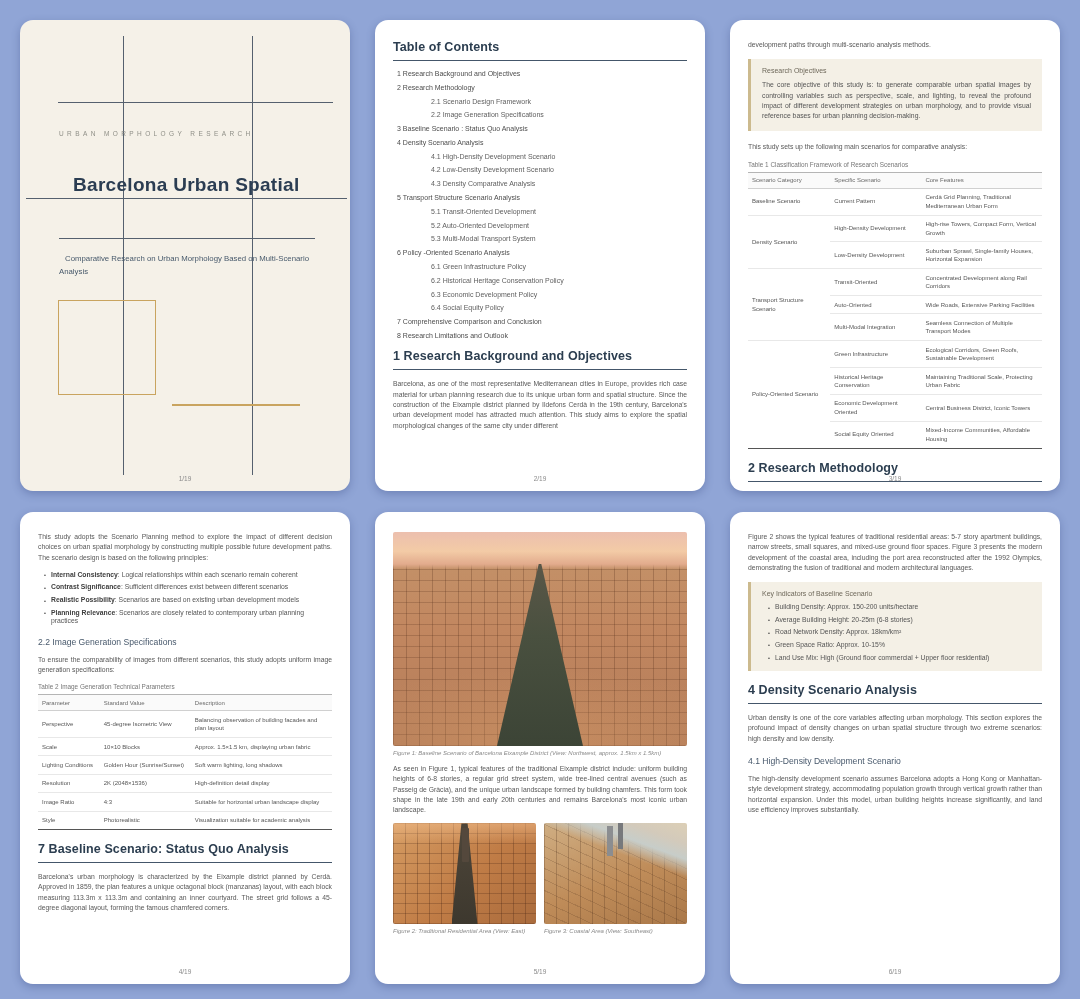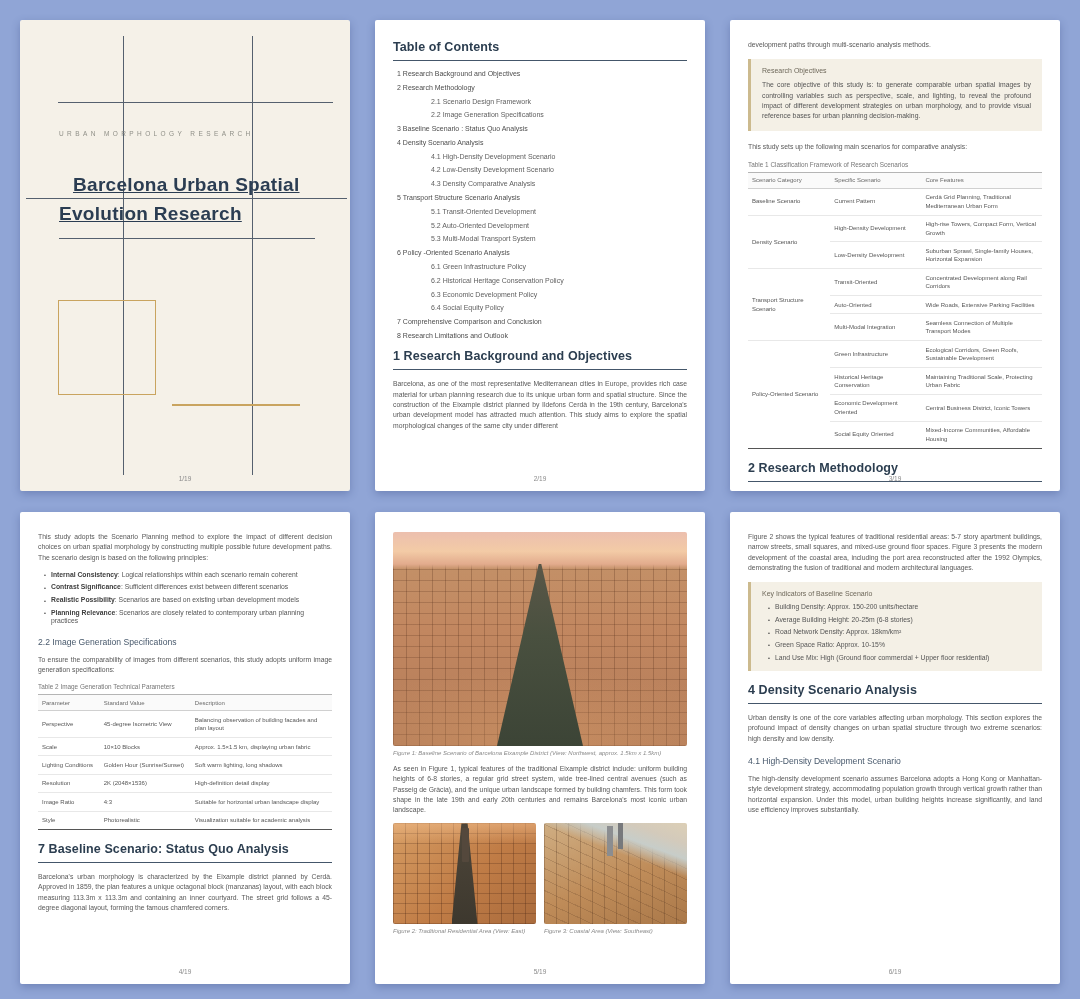--- a/index.html
+++ b/index.html
@@ -10,21 +10,21 @@
     overflow:hidden;
   }
   .canvas {
     display:grid;
     grid-template-columns:330px 330px 330px;
     grid-template-rows:471px 472px;
     column-gap:25px; row-gap:21px;
     padding:20px 20px 0 20px;
   }
   .page {
-    width:330px; background:#ffffff; border-radius:2px;
+    width:330px; background:#ffffff; border-radius:13px;
     position:relative; overflow:hidden;
     box-shadow:0 3px 9px rgba(45,65,120,0.33);
   }
   .inner { position:absolute; inset:0; padding:20px 18px 24px 18px; }
   .pfooter {
     position:absolute; bottom:9px; left:0; right:0;
     text-align:center; font-size:6.5px; color:#8a8a8a;
   }
   
   h1.doc {
@@ -117,42 +117,42 @@
   .cover { background:#f5f1e8; }
   .deco { position:absolute; background:#55606e; }
   .v1 { left:103px; top:16px; bottom:16px; width:1px; }
   .v2 { left:232px; top:16px; bottom:16px; width:1px; }
   .hl1 { top:82px; left:38px; right:17px; height:1px; }
   .hl2 { top:178px; left:6px; right:3px; height:1px; }
   .hl3 { top:218px; left:39px; width:256px; height:1px; }
   .gold-rect { position:absolute; left:38px; top:280px; width:98px; height:95px; border:1px solid #c9a45f; background:transparent; }
   .gold-line { position:absolute; top:384px; left:152px; width:128px; height:2px; background:#c9a45f; }
   .kicker { position:absolute; left:39px; top:110px; font-size:6.5px; letter-spacing:3.4px; color:#8f8f87; }
-  .cover-title { position:absolute; left:39px; top:150px; width:262px; font-size:19px; line-height:29px; font-weight:bold; color:#2b3d52; letter-spacing:0.3px;text-decoration:underline; }
+  .cover-title { position:absolute; left:39px; top:150px; width:262px; font-size:19px; line-height:29px; font-weight:bold; color:#2b3d52; letter-spacing:0.3px; }
   .cover-title .t1 { text-indent:14px; }
   .cover-sub { position:absolute; left:39px; top:232px; width:268px; font-size:7.8px; line-height:13px; color:#47596b; text-indent:6px; }
 </style>
 </head>
 <body>
 
 <div class="canvas">
 
   <section class="page cover">
     <div class="deco v1"></div>
     <div class="deco v2"></div>
     <div class="deco hl1"></div>
     <div class="deco hl2"></div>
     <div class="deco hl3"></div>
     <div class="gold-rect"></div>
     <div class="gold-line"></div>
     <div class="kicker">URBAN MORPHOLOGY RESEARCH</div>
     <div class="cover-title">
       <div class="t1">Barcelona Urban Spatial</div>
-      <div class="t2">Evolution Research</div>
-    </div>
+    </div>
+    <div class="cover-sub">Comparative Research on Urban Morphology Based on Multi-Scenario Analysis</div>
     <div class="pfooter">1/19</div>
   </section>
 
   <section class="page">
     <div class="inner">
       <h1 class="doc">Table of Contents</h1>
       <ul class="toc">
 
           <li class="l1"><span>1 Research Background and Objectives</span></li>
 

